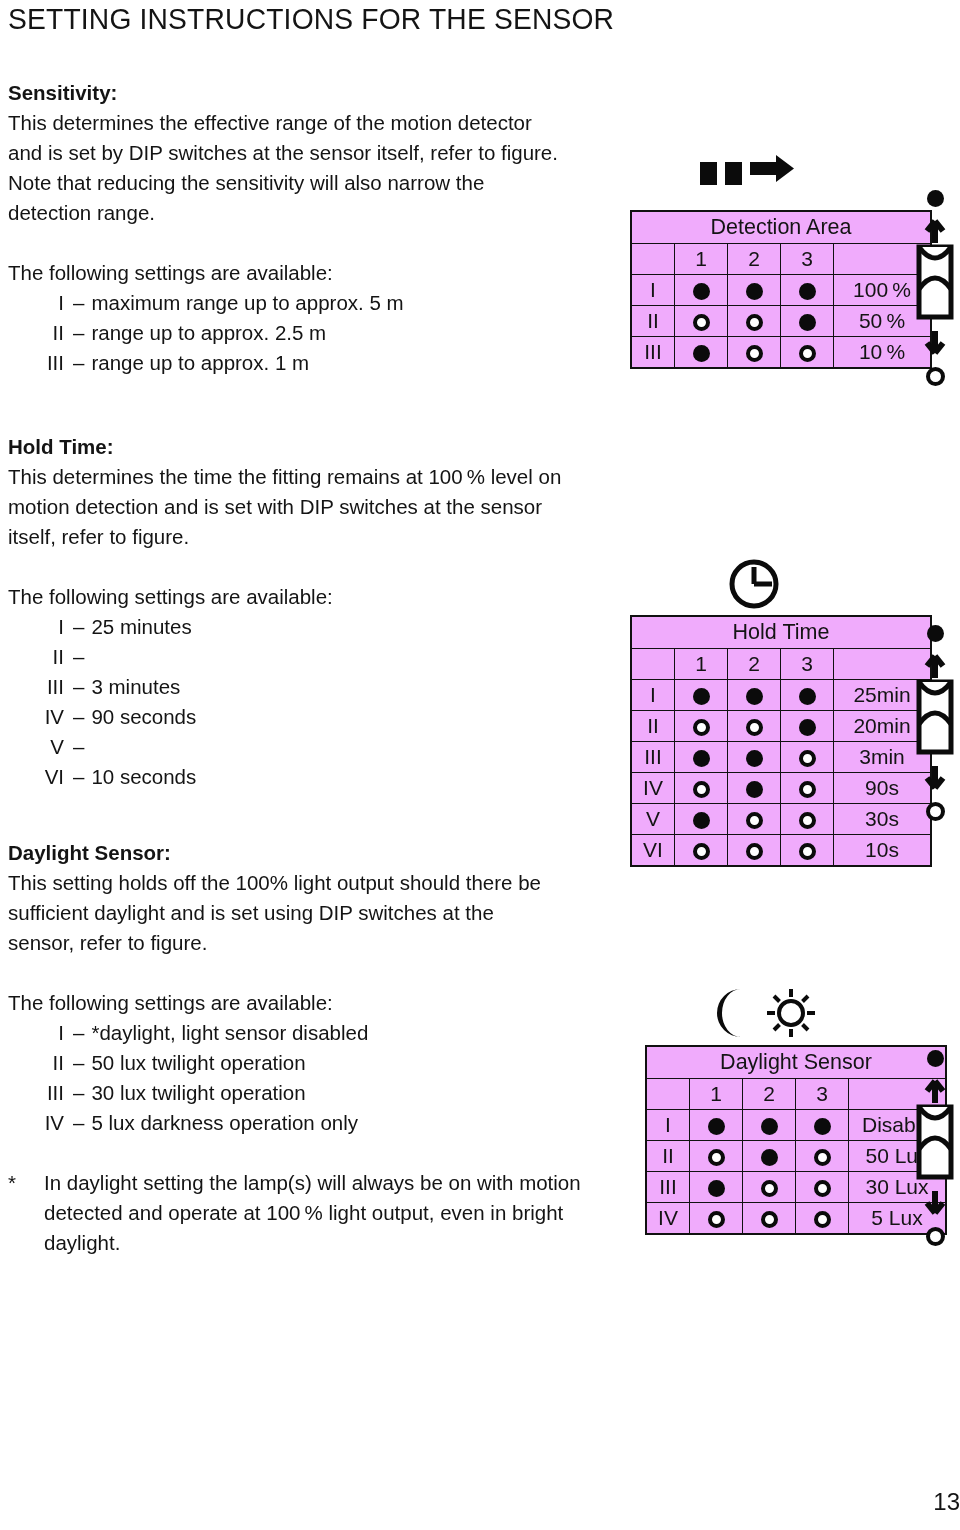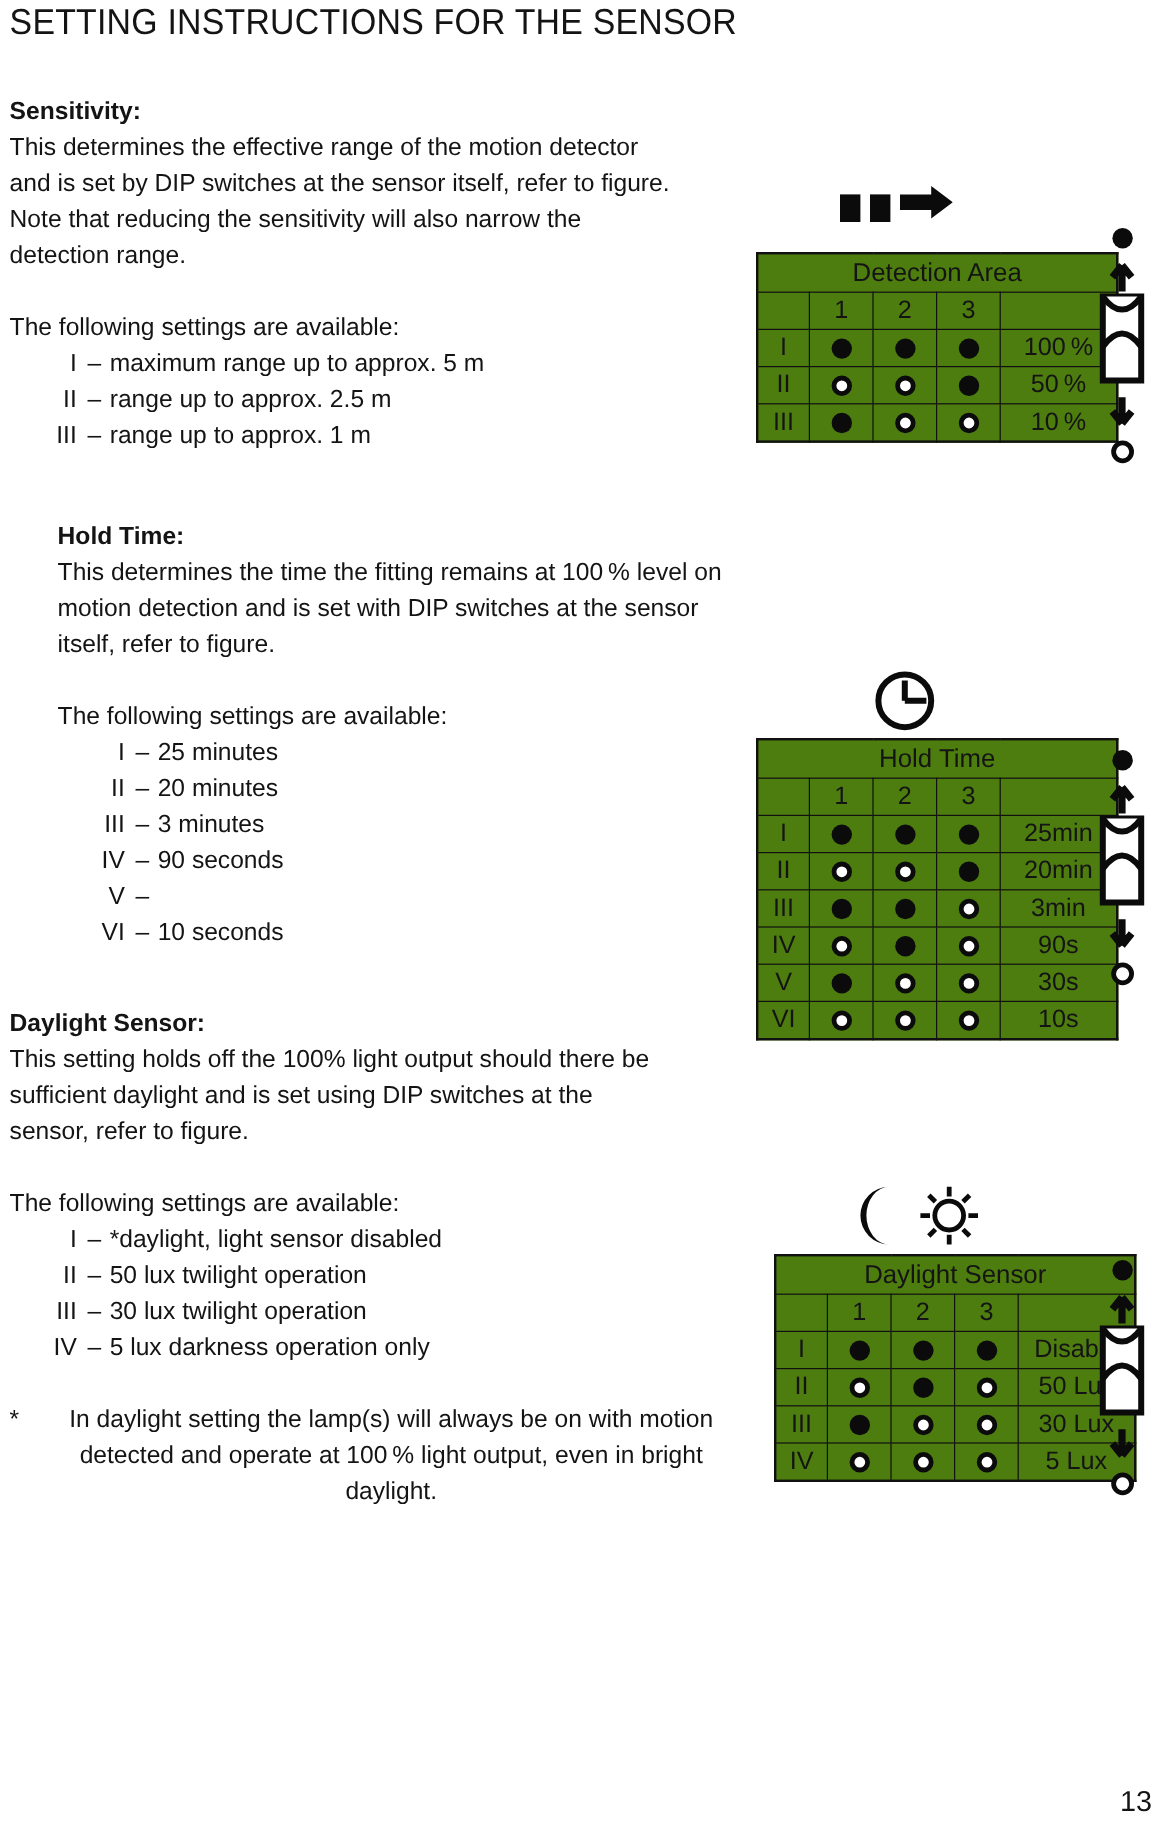--- a/index.html
+++ b/index.html
@@ -54,29 +54,29 @@
   }
   .settings-list .dash { flex: 0 0 auto; padding-right: 7px; }
   .settings-list .txt { flex: 1 1 auto; }
 
   .footnote {
     display: flex;
     font-size: 20.5px;
     line-height: 30px;
   }
   .footnote .star { width: 36px; flex: 0 0 auto; }
-  .footnote .fntxt { flex: 1 1 auto; width: 390px; text-align: center; }
+  .footnote .fntxt { flex: 1 1 auto; width: 390px; }
 
   
   .figure { position: absolute; }
 
   .dip-table {
     border-collapse: collapse;
     border: 2.5px solid #111;
-    background: #4d7c0f;
+    background: #f0abfc;
     font-size: 21px;
   }
   .dip-table td, .dip-table th {
     border: 1.6px solid #111;
     padding: 0;
     text-align: center;
     font-weight: 400;
     height: 30px;
     line-height: 30px;
   }
@@ -148,34 +148,33 @@
       <span class="txt">range up to approx. 2.5 m</span>
     </li>
     <li>
       <span class="rn">III</span>
       <span class="dash">–</span>
       <span class="txt">range up to approx. 1 m</span>
     </li>
   </ul>
 </div>
 
-<div class="text-col" style="top:432px;margin-left:40px;">
+<div class="text-col" style="top:432px;">
   <div class="lead">Hold Time:</div>
   <div class="para" style="width:560px;">This determines the time the fitting remains at 100 % level on motion detection and is set with DIP switches at the sensor itself, refer to figure.</div>
   <div class="para" style="margin-top:30px;">The following settings are available:</div>
   <ul class="settings-list">
     <li>
       <span class="rn">I</span>
       <span class="dash">–</span>
       <span class="txt">25 minutes</span>
     </li>
     <li>
       <span class="rn">II</span>
       <span class="dash">–</span>
-      <span class="txt">20 minutes</span>
     </li>
     <li>
       <span class="rn">III</span>
       <span class="dash">–</span>
       <span class="txt">3 minutes</span>
     </li>
     <li>
       <span class="rn">IV</span>
       <span class="dash">–</span>
       <span class="txt">90 seconds</span>

